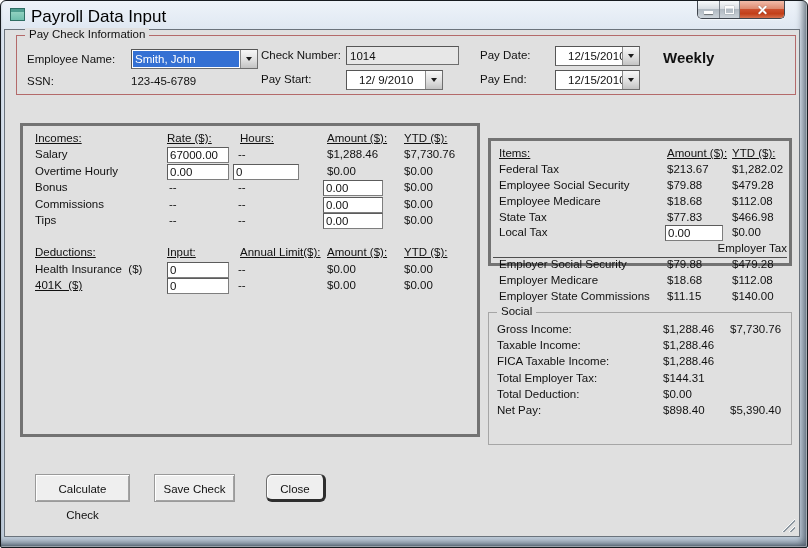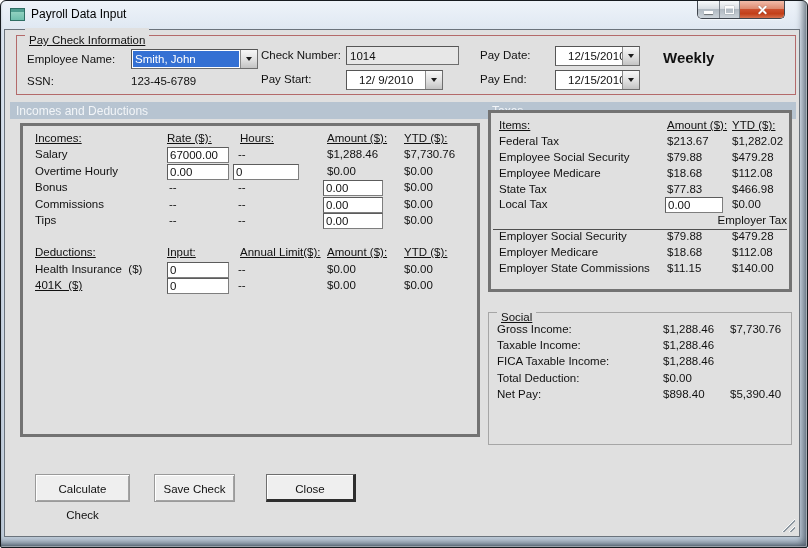--- a/index.html
+++ b/index.html
@@ -13,42 +13,42 @@
                inset 0 -2px 3px -1px rgba(38,50,64,.5);
     overflow:hidden;
   }
   
   .titlebar{ position:absolute; left:0; top:0; right:0; height:27px; }
   .app-icon{ position:absolute; left:9px; top:7px; width:15px; height:13px;
     background:linear-gradient(180deg,#bfeadf 0%,#8fd1c0 30%,#6fbfae 100%);
     border:1px solid #2e6e64; }
   .app-icon::before{ content:""; position:absolute; left:0; top:0; right:0; height:3px;
     background:#4f9e90; }
-  .title-text{ position:absolute; left:30px; top:6px; font-size:12px; color:#000; white-space:pre; }
+  .title-text{ position:absolute; left:30px; top:6px; font-size:17px; color:#000; white-space:pre; }
   .caption-buttons{ position:absolute; left:696px; top:0; height:18px; display:flex;
     border:1px solid #3f454d; border-top:none; border-radius:0 0 5px 5px; overflow:hidden;
     box-shadow:0 1px 1px rgba(255,255,255,.6); }
   .cap-btn{ height:100%; display:flex; align-items:center; justify-content:center;
     background:linear-gradient(180deg,#f8fafb 0%,#d8dde2 45%,#b0b9c1 50%,#ccd3d9 100%); }
   .cap-btn + .cap-btn{ border-left:1px solid #7c838b; }
   .cap-min{ width:21px; } .cap-max{ width:20px; } .cap-close{ width:45px;
     background:linear-gradient(180deg,#f2bcaa 0%,#de8b70 45%,#cc4f2e 50%,#c23f18 75%,#d66f4c 100%); }
   .glyph-min{ width:9px; height:3px; background:#fdfdfd; box-shadow:0 1px 1px rgba(0,0,0,.45); margin-top:6px; }
   .glyph-max{ width:9px; height:8px; border:1px solid #fdfdfd; border-top-width:2px; box-shadow:0 0 1px rgba(0,0,0,.45); }
   .glyph-close{ position:relative; width:11px; height:11px; }
   .glyph-close::before,.glyph-close::after{ content:""; position:absolute; left:0; right:0; top:4.5px;
     height:2px; background:#fff; border-radius:1px; box-shadow:0 0 1px rgba(0,0,0,.4); }
   .glyph-close::before{ transform:rotate(45deg);} .glyph-close::after{ transform:rotate(-45deg);}
   
   .client{ position:absolute; left:3px; top:28px; width:796px; height:508px;
     background:#e0e0e0; border:1px solid #6b737c; font-size:11.5px; color:#111; }
   
   .groupbox{ position:absolute; border:1px solid #a6a6a6; }
   .groupbox.red{ border:1px solid #b46a6a; }
-  .legend{ position:absolute; top:-8px; left:8px; background:#e0e0e0; padding:6px 4px; white-space:pre;text-decoration:underline; }
+  .legend{ position:absolute; top:-8px; left:8px; background:#e0e0e0; padding:0 4px; white-space:pre; }
   .lbl{ position:absolute; white-space:pre; }
   .bold-lbl{ font-weight:bold; font-size:15px; }
   
   .combo{ position:absolute; height:20px; background:#fff; border:1px solid #6e6e6e;
     border-top-color:#565656; border-left-color:#565656; display:flex; align-items:stretch; }
   .combo .ctext{ flex:1; display:flex; align-items:center; padding:0 12px; white-space:pre; overflow:hidden; }
   .combo.sel .ctext{ background:#3470d3; color:#fff; margin:1px; padding:0 2px; }
   .combo .cbtn{ width:17px; background:linear-gradient(180deg,#f7f7f7,#dddddd 60%,#c3c3c3);
     border-left:1px solid #8a8a8a; display:flex; align-items:center; justify-content:center; }
   .tri{ width:0; height:0; border-left:3.5px solid transparent; border-right:3.5px solid transparent;
@@ -143,24 +143,20 @@
       <div class="combo" style="left:538px;top:34px;width:85px;">
         <span class="ctext">12/15/2010</span>
         <span class="cbtn">
             <span class="tri"></span>
           </span>
       </div>
 
       <span class="lbl bold-lbl" style="left:646px;top:13px;">Weekly</span>
     </div>
 
-    <div class="band">
-      <span class="band-label" style="left:6px;">Incomes and Deductions</span>
-      <span class="band-label" style="left:482px;">Taxes</span>
-    </div>
 
     <div class="panel" style="left:15px;top:93px;width:460px;height:314px;padding-top:6px;">
       <div class="prow">
         <span class="cell lc0 hd">Incomes:</span>
         <span class="cell hd" style="left:144px;">Rate ($):</span>
         <span class="cell hd" style="left:217px;">Hours:</span>
         <span class="cell lc3 hd">Amount ($):</span>
         <span class="cell lc4 hd">YTD ($):</span>
       </div>
       <div class="prow">
@@ -215,21 +211,21 @@
       </div>
       <div class="prow">
         <span class="cell lc0 u">401K  ($)</span>
         <input class="tin" style="left: 144px; width: 62px;" value="0">
         <span class="cell lc2">--</span>
         <span class="cell lc3">$0.00</span>
         <span class="cell lc4">$0.00</span>
       </div>
     </div>
 
-    <div class="panel" style="left:483px;top:80px;width:304px;height:182px;padding-top:6px;">
+    <div class="panel" style="left:483px;top:108px;width:304px;height:128px;padding-top:6px;">
       <div class="trow">
         <span class="cell tc0 hd">Items:</span>
         <span class="cell tc1 hd">Amount ($):</span>
         <span class="cell tc2 hd">YTD ($):</span>
       </div>
       <div class="trow">
         <span class="cell tc0">Federal Tax</span>
         <span class="cell tc1">$213.67</span>
         <span class="cell tc2">$1,282.02</span>
       </div>
@@ -282,30 +278,35 @@
         <span class="cell tc0">Taxable Income:</span>
         <span class="cell" style="left:174px;">$1,288.46</span>
         <span class="cell tc2"></span>
       </div>
       <div class="srow">
         <span class="cell tc0">FICA Taxable Income:</span>
         <span class="cell" style="left:174px;">$1,288.46</span>
         <span class="cell tc2"></span>
       </div>
       <div class="srow">
+        <span class="cell tc0">Total Employer Tax:</span>
+        <span class="cell" style="left:174px;">$144.31</span>
+        <span class="cell tc2"></span>
+      </div>
+      <div class="srow">
         <span class="cell tc0">Total Deduction:</span>
         <span class="cell" style="left:174px;">$0.00</span>
         <span class="cell tc2"></span>
       </div>
       <div class="srow">
         <span class="cell tc0">Net Pay:</span>
         <span class="cell" style="left:174px;">$898.40</span>
         <span class="cell tc2">$5,390.40</span>
       </div>
     </div>
 
     <button class="btn" style="left:30px;top:444px;width:95px;">Calculate Check</button>
     <button class="btn" style="left:149px;top:444px;width:81px;">Save Check</button>
-    <button class="btn default" style="left:261px;top:444px;width:90px;">Close</button>
+    <button class="btn default" style="left:261px;top:444px;width:60px;border-radius:6px;">Close</button>
 
     <div class="grip"></div>
   </div>
 </div>
 
 </body></html>

